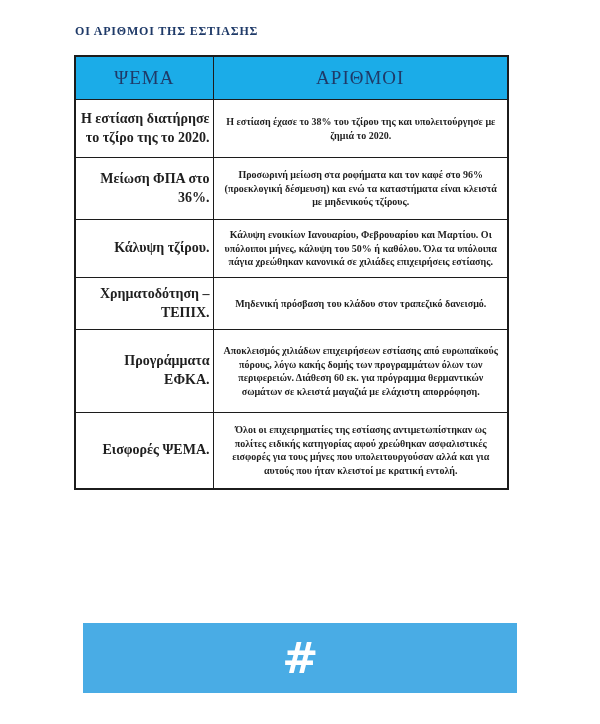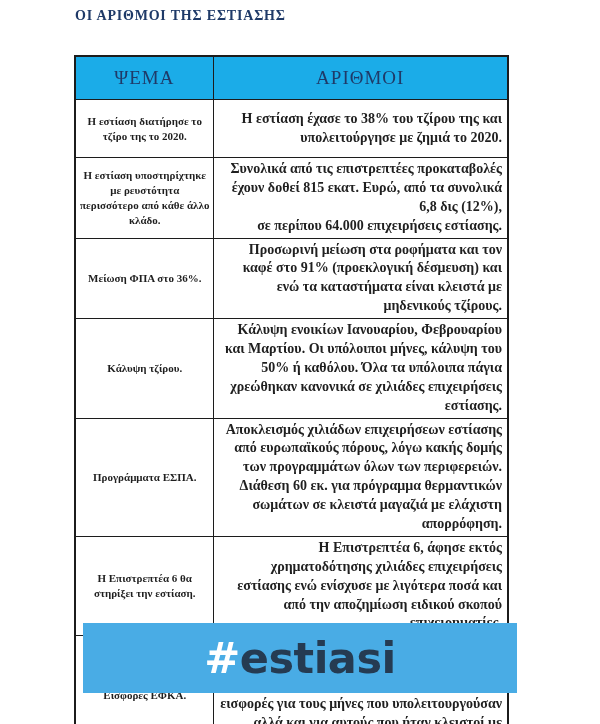--- a/index.html
+++ b/index.html
@@ -12,23 +12,23 @@
   html,body{margin:0;padding:0;background:#ffffff;}
   .page{
     position:relative;
     width:600px;height:724px;
     background:#ffffff;
     font-family:"Liberation Serif","DejaVu Serif",serif;
     overflow:hidden;
   }
   .page-title{
     position:absolute;
-    left:75px;top:8px;
+    left:75px;top:24px;
     margin:0;
-    font-size:14px;
+    font-size:12px;
     font-weight:bold;
     letter-spacing:0.8px;
     color:var(--title-navy);
     font-family:"Liberation Serif","DejaVu Serif",serif;
   }
   table.fact-table{
     position:absolute;
     left:74px;top:55px;
     width:433px;
     border-collapse:collapse;
@@ -47,33 +47,33 @@
     height:40px;
     background:var(--header-blue);
     color:var(--title-navy);
     font-size:19px;
     font-weight:normal;
     letter-spacing:1px;
     text-align:center;
   }
   td.lie-cell{
     padding:2px 3px 2px 4px;
-    font-size:11px;
-    font-weight:bold;
-    color:#1f1f1f;
-    line-height:1.35;
-    text-align:center;
-  }
-  td.truth-cell{
-    padding:2px 5px 2px 6px;
     font-size:14px;
     font-weight:bold;
     color:#1f1f1f;
     line-height:1.35;
     text-align:right;
+  }
+  td.truth-cell{
+    padding:2px 5px 2px 6px;
+    font-size:10px;
+    font-weight:bold;
+    color:#1f1f1f;
+    line-height:1.35;
+    text-align:center;
     white-space:pre-line;
   }
   tr.r1{height:58px;}
   tr.r2{height:71px;}
   tr.r3{height:62px;}
   tr.r4{height:58px;}
   tr.r5{height:52px;}
   tr.r6{height:83px;}
   tr.r7{height:65px;}
   tr.r8{height:76px;}
@@ -110,46 +110,40 @@
       <tr>
         <th class="hdr">ΨΕΜΑ</th>
         <th class="hdr">ΑΡΙΘΜΟΙ</th>
       </tr>
     </thead>
     <tbody>
       <tr class="r1">
         <td class="lie-cell">Η εστίαση διατήρησε το τζίρο της το 2020.</td>
         <td class="truth-cell">Η εστίαση έχασε το 38% του τζίρου της και υπολειτούργησε με ζημιά το 2020.</td>
       </tr>
-      <tr class="r2">
-        <td class="lie-cell">Η εστίαση υποστηρίχτηκε με ρευστότητα περισσότερο από κάθε άλλο κλάδο.</td>
-        <td class="truth-cell">Συνολικά από τις επιστρεπτέες προκαταβολές έχουν δοθεί 815 εκατ. Ευρώ, από τα συνολικά 6,8 δις (12%),
-σε περίπου 64.000 επιχειρήσεις εστίασης.</td>
-      </tr>
       <tr class="r3">
         <td class="lie-cell">Μείωση ΦΠΑ στο 36%.</td>
-        <td class="truth-cell">Προσωρινή μείωση στα ροφήματα και τον καφέ στο 91% (προεκλογική δέσμευση) και ενώ τα καταστήματα είναι κλειστά με μηδενικούς τζίρους.</td>
+        <td class="truth-cell">Προσωρινή μείωση στα ροφήματα και τον καφέ στο 96% (προεκλογική δέσμευση) και ενώ τα καταστήματα είναι κλειστά με μηδενικούς τζίρους.</td>
       </tr>
       <tr class="r4">
         <td class="lie-cell">Κάλυψη τζίρου.</td>
         <td class="truth-cell">Κάλυψη ενοικίων Ιανουαρίου, Φεβρουαρίου και Μαρτίου. Οι υπόλοιποι μήνες, κάλυψη του 50% ή καθόλου. Όλα τα υπόλοιπα πάγια χρεώθηκαν κανονικά σε χιλιάδες επιχειρήσεις εστίασης.</td>
       </tr>
+      <tr class="r5">
+        <td class="lie-cell">Χρηματοδότηση –ΤΕΠΙΧ.</td>
+        <td class="truth-cell">Μηδενική πρόσβαση του κλάδου στον τραπεζικό δανεισμό.</td>
+      </tr>
       <tr class="r6">
-        <td class="lie-cell">Προγράμματα ΕΣΠΑ.</td>
+        <td class="lie-cell">Προγράμματα ΕΦΚΑ.</td>
         <td class="truth-cell">Αποκλεισμός χιλιάδων επιχειρήσεων εστίασης από ευρωπαϊκούς πόρους, λόγω κακής δομής των προγραμμάτων όλων των περιφερειών. Διάθεση 60 εκ. για πρόγραμμα θερμαντικών σωμάτων σε κλειστά μαγαζιά με ελάχιστη απορρόφηση.</td>
       </tr>
-      <tr class="r7">
-        <td class="lie-cell">Η Επιστρεπτέα 6 θα στηρίξει την εστίαση.</td>
-        <td class="truth-cell">Η Επιστρεπτέα 6, άφησε εκτός χρηματοδότησης χιλιάδες επιχειρήσεις εστίασης ενώ ενίσχυσε με λιγότερα ποσά και από την αποζημίωση ειδικού σκοπού επιχειρηματίες.</td>
-      </tr>
       <tr class="r8">
-        <td class="lie-cell">Εισφορές ΕΦΚΑ.</td>
+        <td class="lie-cell">Εισφορές ΨΕΜΑ.</td>
         <td class="truth-cell">Όλοι οι επιχειρηματίες της εστίασης αντιμετωπίστηκαν ως πολίτες ειδικής κατηγορίας αφού χρεώθηκαν ασφαλιστικές εισφορές για τους μήνες που υπολειτουργούσαν αλλά και για αυτούς που ήταν κλειστοί με κρατική εντολή.</td>
       </tr>
     </tbody>
   </table>
 
   <div class="hashtag-banner">
     <span class="light">#</span>
-      <span class="dark">estiasi</span>
   </div>
 
 </div>
 
 </body></html>

